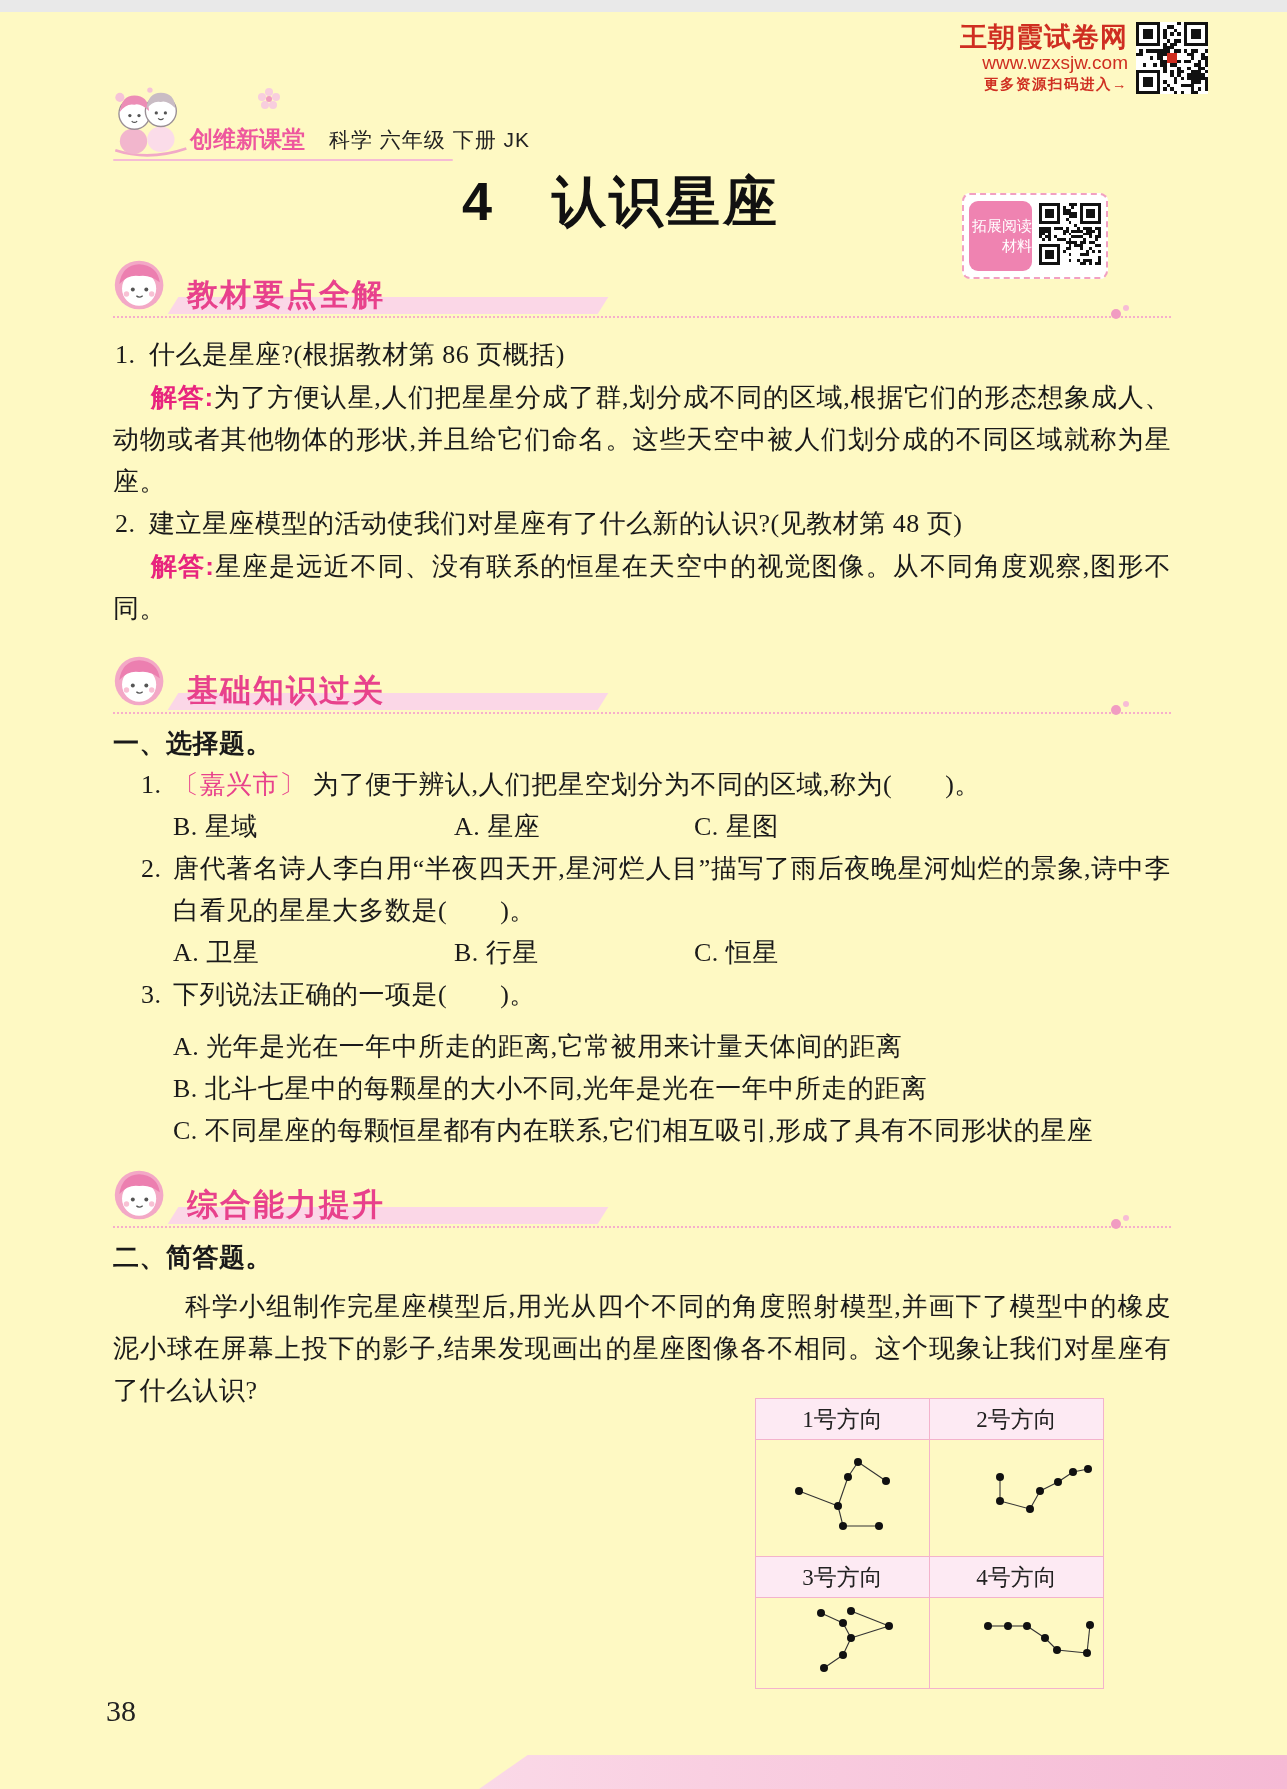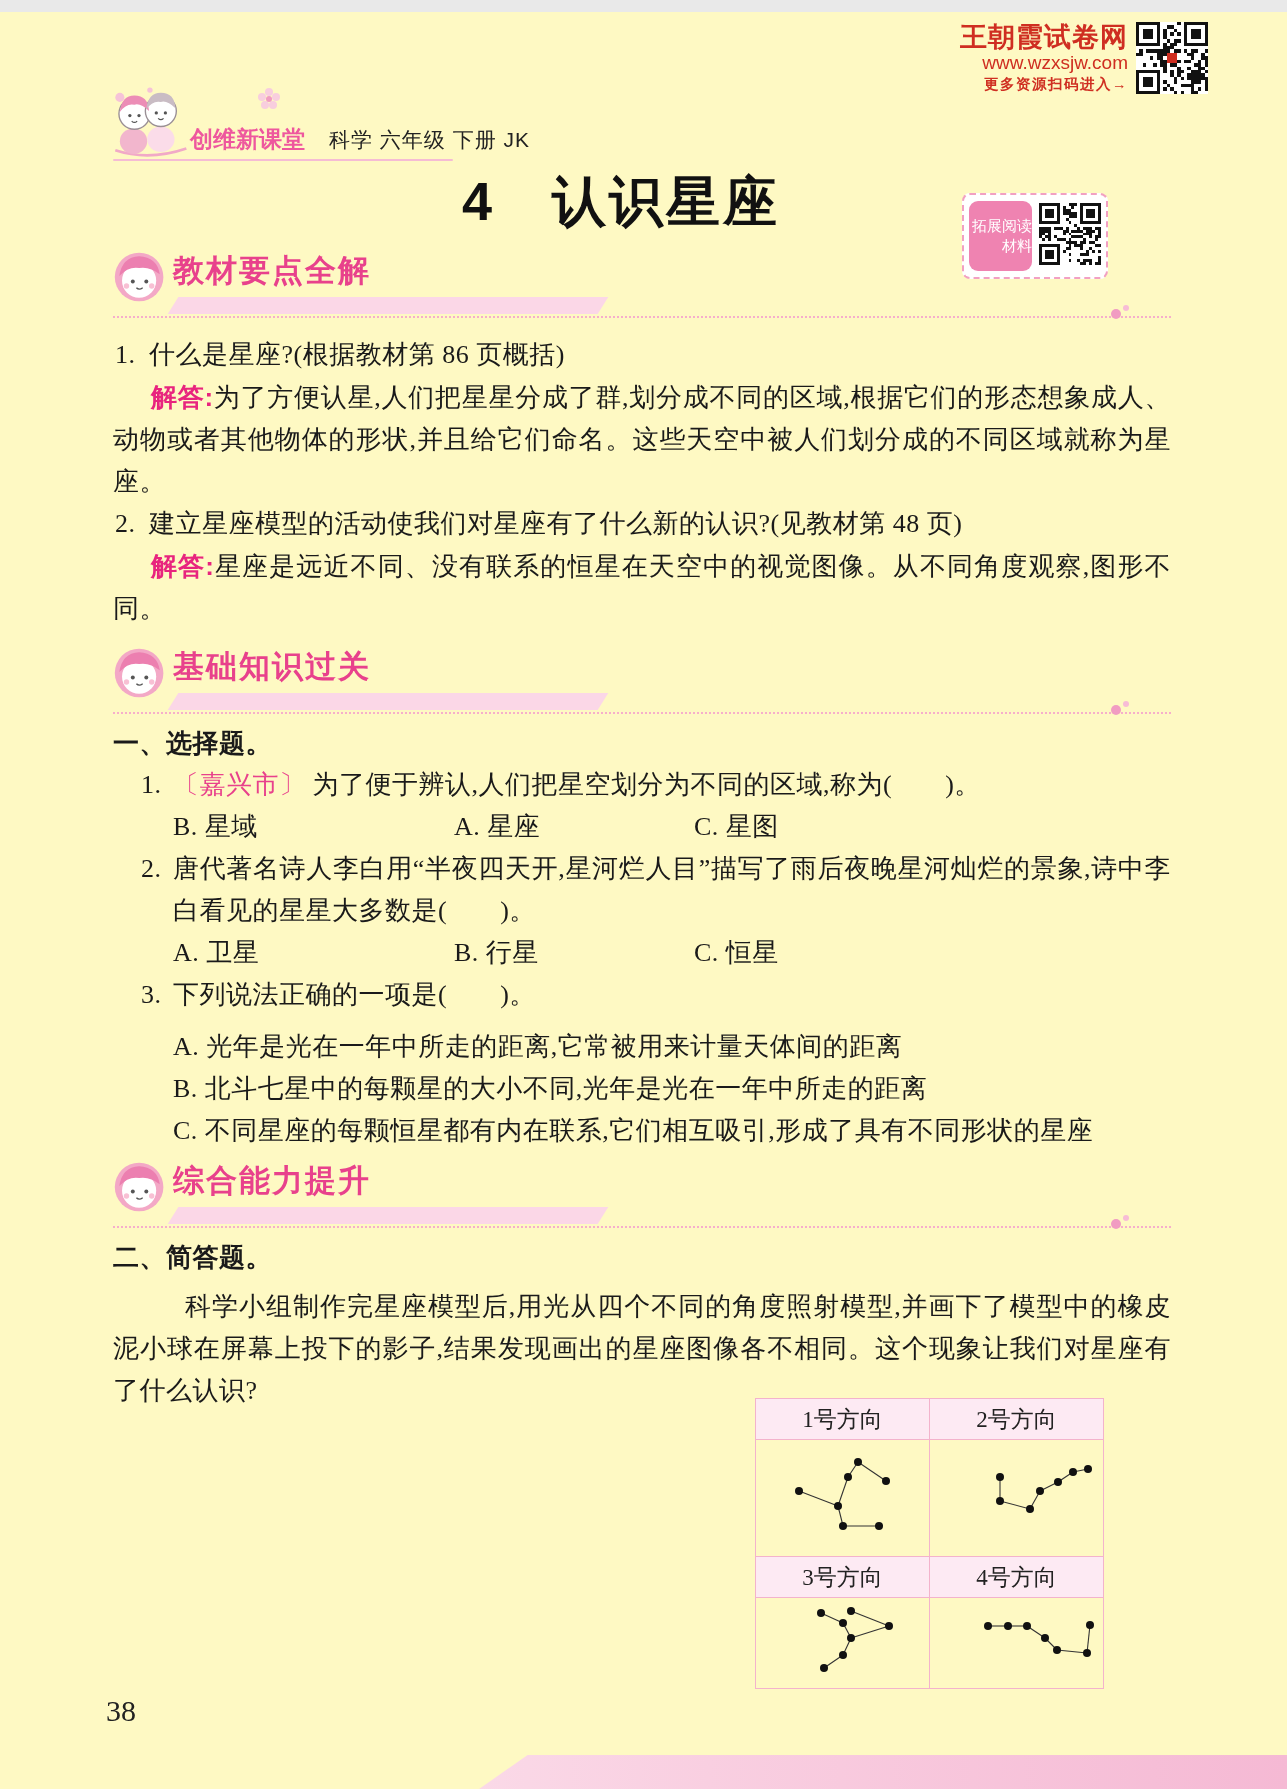--- a/index.html
+++ b/index.html
@@ -24,21 +24,21 @@
                 font-size:54px;font-weight:bold;letter-spacing:3px;color:#111;}
 
   .qr-box{position:absolute;left:962px;top:181px;width:146px;height:86px;border:2px dashed #f2a0c2;border-radius:8px;
           display:flex;gap:7px;align-items:center;padding:5px;box-sizing:border-box;background:#fff;}
   .qr-box .label{width:70px;height:70px;background:#ef83b1;border-radius:9px;color:#fff;
                  font-family:"Liberation Sans","DejaVu Sans",sans-serif;font-size:15px;line-height:20px;
                  display:flex;flex-direction:column;justify-content:center;text-align:right;}
 
   
   .content{position:absolute;left:113px;top:238px;width:1058px;}
-  .sec-head{position:relative;height:66px;border-bottom:2px dotted #f6aecb;display:flex;align-items:flex-start;gap:6px;margin-bottom:8px;}
+  .sec-head{position:relative;height:66px;border-bottom:2px dotted #f6aecb;display:flex;align-items:flex-end;gap:20px;margin-bottom:8px;}
   .sec-head .swoosh{position:absolute;left:60px;bottom:2px;width:430px;height:17px;background:#fbd7e7;transform:skewX(-32deg);}
   .sec-title{position:relative;z-index:1;font-family:"Liberation Sans","DejaVu Sans",sans-serif;font-weight:bold;
              font-size:31px;color:#e8418c;letter-spacing:2px;}
   .mascot{position:relative;z-index:1;flex:0 0 auto;}
   .end-dots{position:absolute;right:42px;bottom:-7px;z-index:1;}
   .end-dots i{display:inline-block;border-radius:50%;}
   .end-dots .d1{width:10px;height:10px;background:#f19cc2;}
   .end-dots .d2{width:6px;height:6px;background:#f7bcd6;margin-left:2px;vertical-align:8px;}
 
   .content p{margin:0;font-size:26px;line-height:42px;letter-spacing:0.5px;text-align:justify;}

